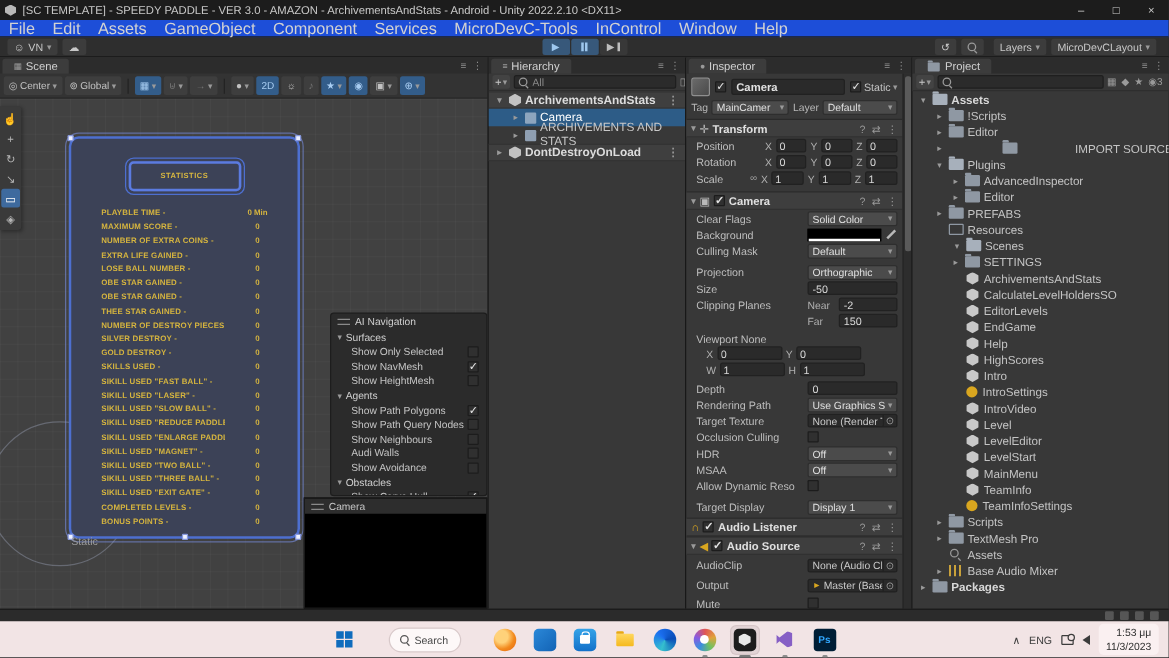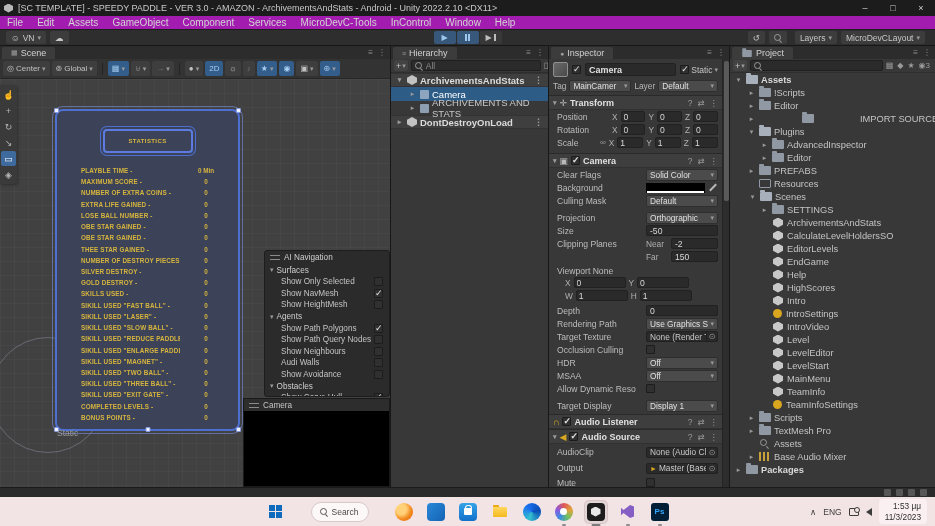--- a/index.html
+++ b/index.html
@@ -5,21 +5,21 @@
   *{box-sizing:border-box;margin:0;padding:0;font-family:"Liberation Sans",sans-serif;-webkit-font-smoothing:antialiased}
   html,body{width:935px;height:526px;overflow:hidden;background:#282828;position:relative}
   .g{color:#9a9a9a}
   
   #titlebar{position:absolute;top:0;left:0;right:0;height:16px;background:#1c1c1c;display:flex;align-items:center;color:#c9c9c9;font-size:9px;padding-left:4px}
   .uhex{width:9px;height:9px;background:#b9b9b9;clip-path:polygon(50% 0,100% 28%,100% 72%,50% 100%,0 72%,0 28%);margin-right:5px;flex:none}
   #win-title{white-space:nowrap;overflow:hidden}
   .win-controls{margin-left:auto;display:flex;height:100%}
   .win-btn{width:28px;display:flex;align-items:center;justify-content:center;color:#cfcfcf;font-size:9px}
   
-  #menubar{position:absolute;top:16px;left:0;right:0;height:14px;background:#a21caf;display:flex;align-items:center;font-size:10px;color:#d2d2d2;border-bottom:1px solid #1e1e1e}
+  #menubar{position:absolute;top:16px;left:0;right:0;height:14px;background:#1d4ed8;display:flex;align-items:center;font-size:13px;color:#d2d2d2;border-bottom:1px solid #1e1e1e}
   .menu-item{padding:0 7px;height:100%;display:flex;align-items:center;cursor:default}
   
   #maintoolbar{position:absolute;top:30px;left:0;right:0;height:16px;background:#2e2e2e;border-bottom:1px solid #171717;display:flex;align-items:center;padding:0 6px}
   .tb-btn{height:13px;background:#3c3c3c;border-radius:2px;display:flex;align-items:center;font-size:8.5px;color:#c8c8c8;padding:0 5px;margin-right:4px;gap:3px}
   .tb-dd{margin-left:4px}
   #play-controls{position:absolute;left:50%;transform:translateX(-50%);display:flex;gap:1px}
   .pc-btn{width:22px;height:13px;background:#383838;border-radius:2px;display:flex;align-items:center;justify-content:center;color:#bdbdbd;font-size:8px;gap:1px}
   .pc-btn.active{background:#37587a;color:#9ec7ee}
   .pbar{width:2px;height:7px;background:#9ec7ee;display:inline-block}
   .pc-btn .sbar{width:2px;height:7px;background:#bdbdbd;display:inline-block;margin-left:1px}
@@ -892,21 +892,21 @@
           <span class="picon folder"></span>
           <span class="plabel">PREFABS</span>
         </div>
 
         <div class="prow" style="padding-left: 17px;">
           <span class="arrow none"></span>
           <span class="picon folder-empty"></span>
           <span class="plabel">Resources</span>
         </div>
 
-        <div class="prow" style="padding-left: 18px;">
+        <div class="prow" style="padding-left: 31px;">
           <span class="arrow expanded"></span>
           <span class="picon folder-open"></span>
           <span class="plabel">Scenes</span>
         </div>
 
         <div class="prow" style="padding-left: 30px;">
           <span class="arrow collapsed"></span>
           <span class="picon folder"></span>
           <span class="plabel">SETTINGS</span>
         </div>

